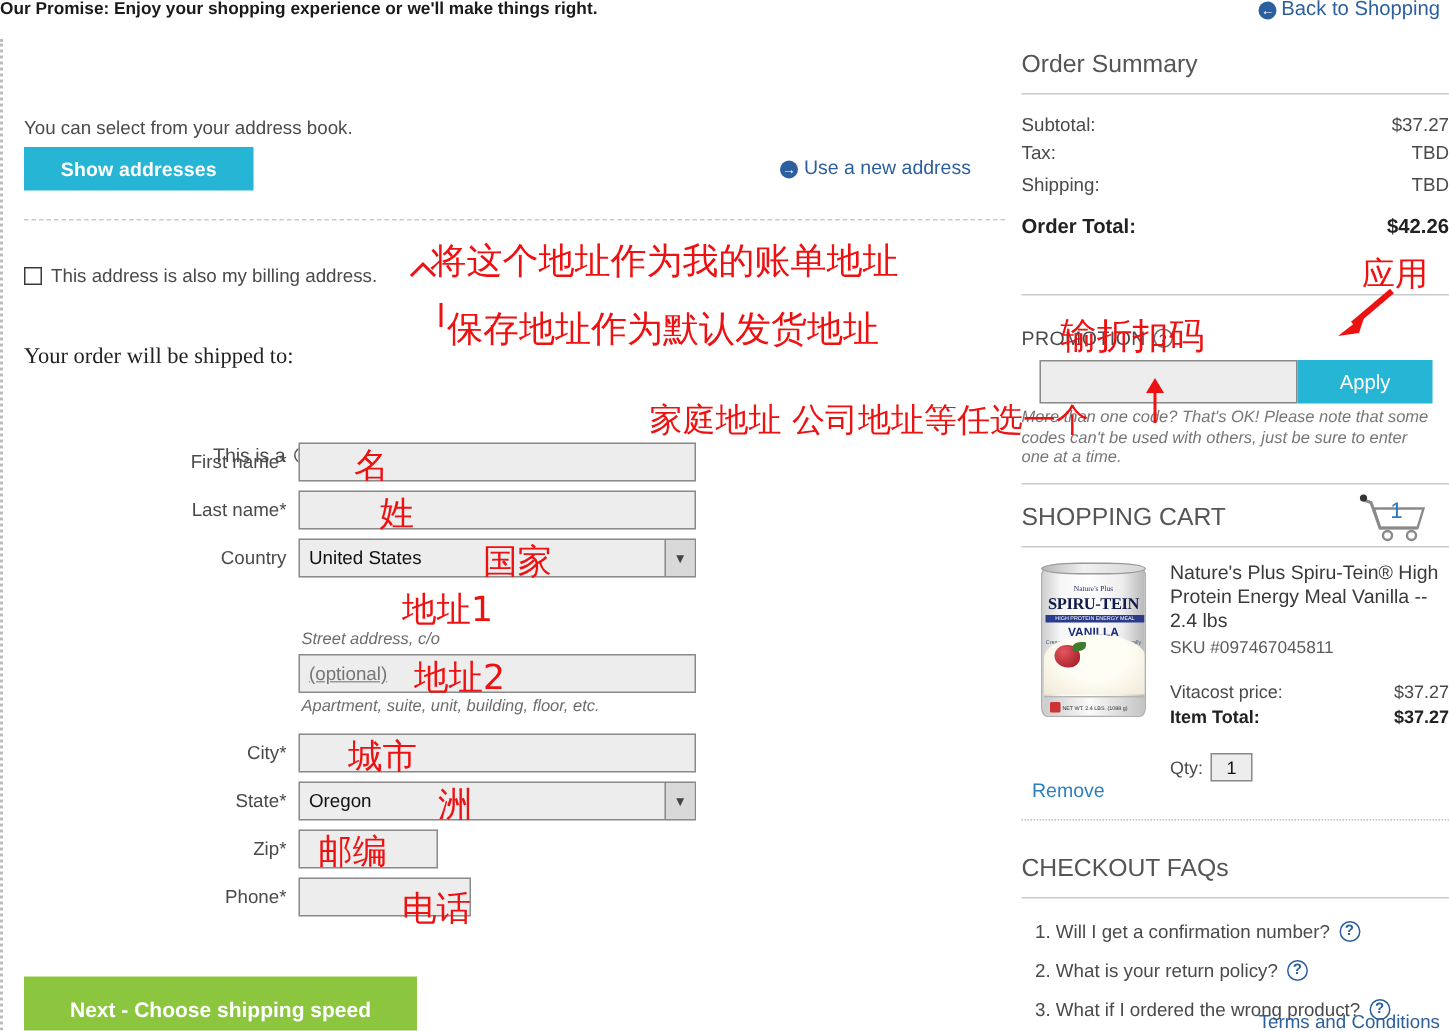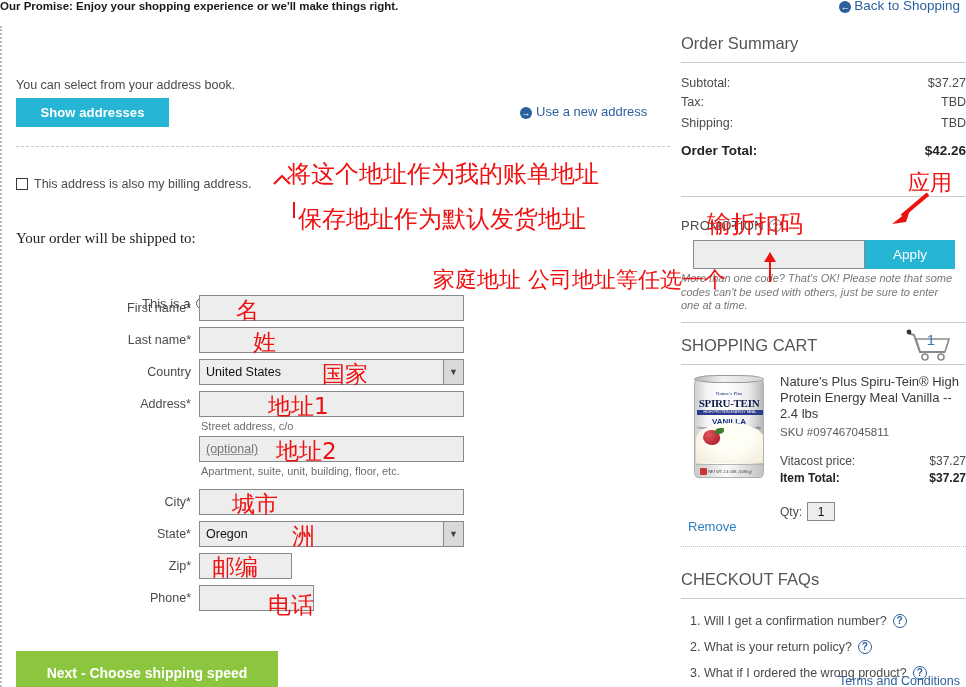--- a/index.html
+++ b/index.html
@@ -119,21 +119,21 @@
     font-size: 12.5px; color: #111; padding: 0 6px;
     display: flex; align-items: center; position: relative; cursor: pointer;
   }
   .fselect .caret {
     position: absolute; right: 0; top: 0; bottom: 0; width: 20px;
     background: #d9d9d9; border-left: 1px solid #8a8a8a;
     display: flex; align-items: center; justify-content: center;
     font-size: 9px; color: #444;
   }
   .fhint {
-    position: absolute; left: 199px; font-size: 11px; color: #6d6d6d;
+    position: absolute; left: 199px; font-size: 11px; color: #6d6d6d; font-style: italic;
   }
   .placeholder { color: #999; }
 
   
   .next-btn {
     position: absolute; left: 14px; top: 625px;
     width: 262px; height: 44px; background: #8cc63e; color: #fff;
     border: none; font-size: 14px; font-weight: bold; cursor: pointer;
     font-family: "Liberation Sans", sans-serif;
   }
@@ -359,24 +359,20 @@
     </div>
 
     <div class="frow" style="top:333px;">
       <span class="flabel">Country</span>
       <div class="fselect">
         <span>United States</span>
         <span class="caret">▼</span>
       </div>
     </div>
 
-    <div class="frow" style="top:365px;">
-      <span class="flabel">Address*</span>
-      <input class="finput w265" value="" style="">
-    </div>
     <div class="fhint" style="top:394px;">Street address, c/o</div>
 
     <div class="frow" style="top:410px;">
       <span class="flabel"></span>
       <input class="finput w265 placeholder" placeholder="(optional)" style="">
     </div>
     <div class="fhint" style="top:439px;text-align:right;">Apartment, suite, unit, building, floor, etc.</div>
 
     <div class="frow" style="top:463px;">
       <span class="flabel">City*</span>

